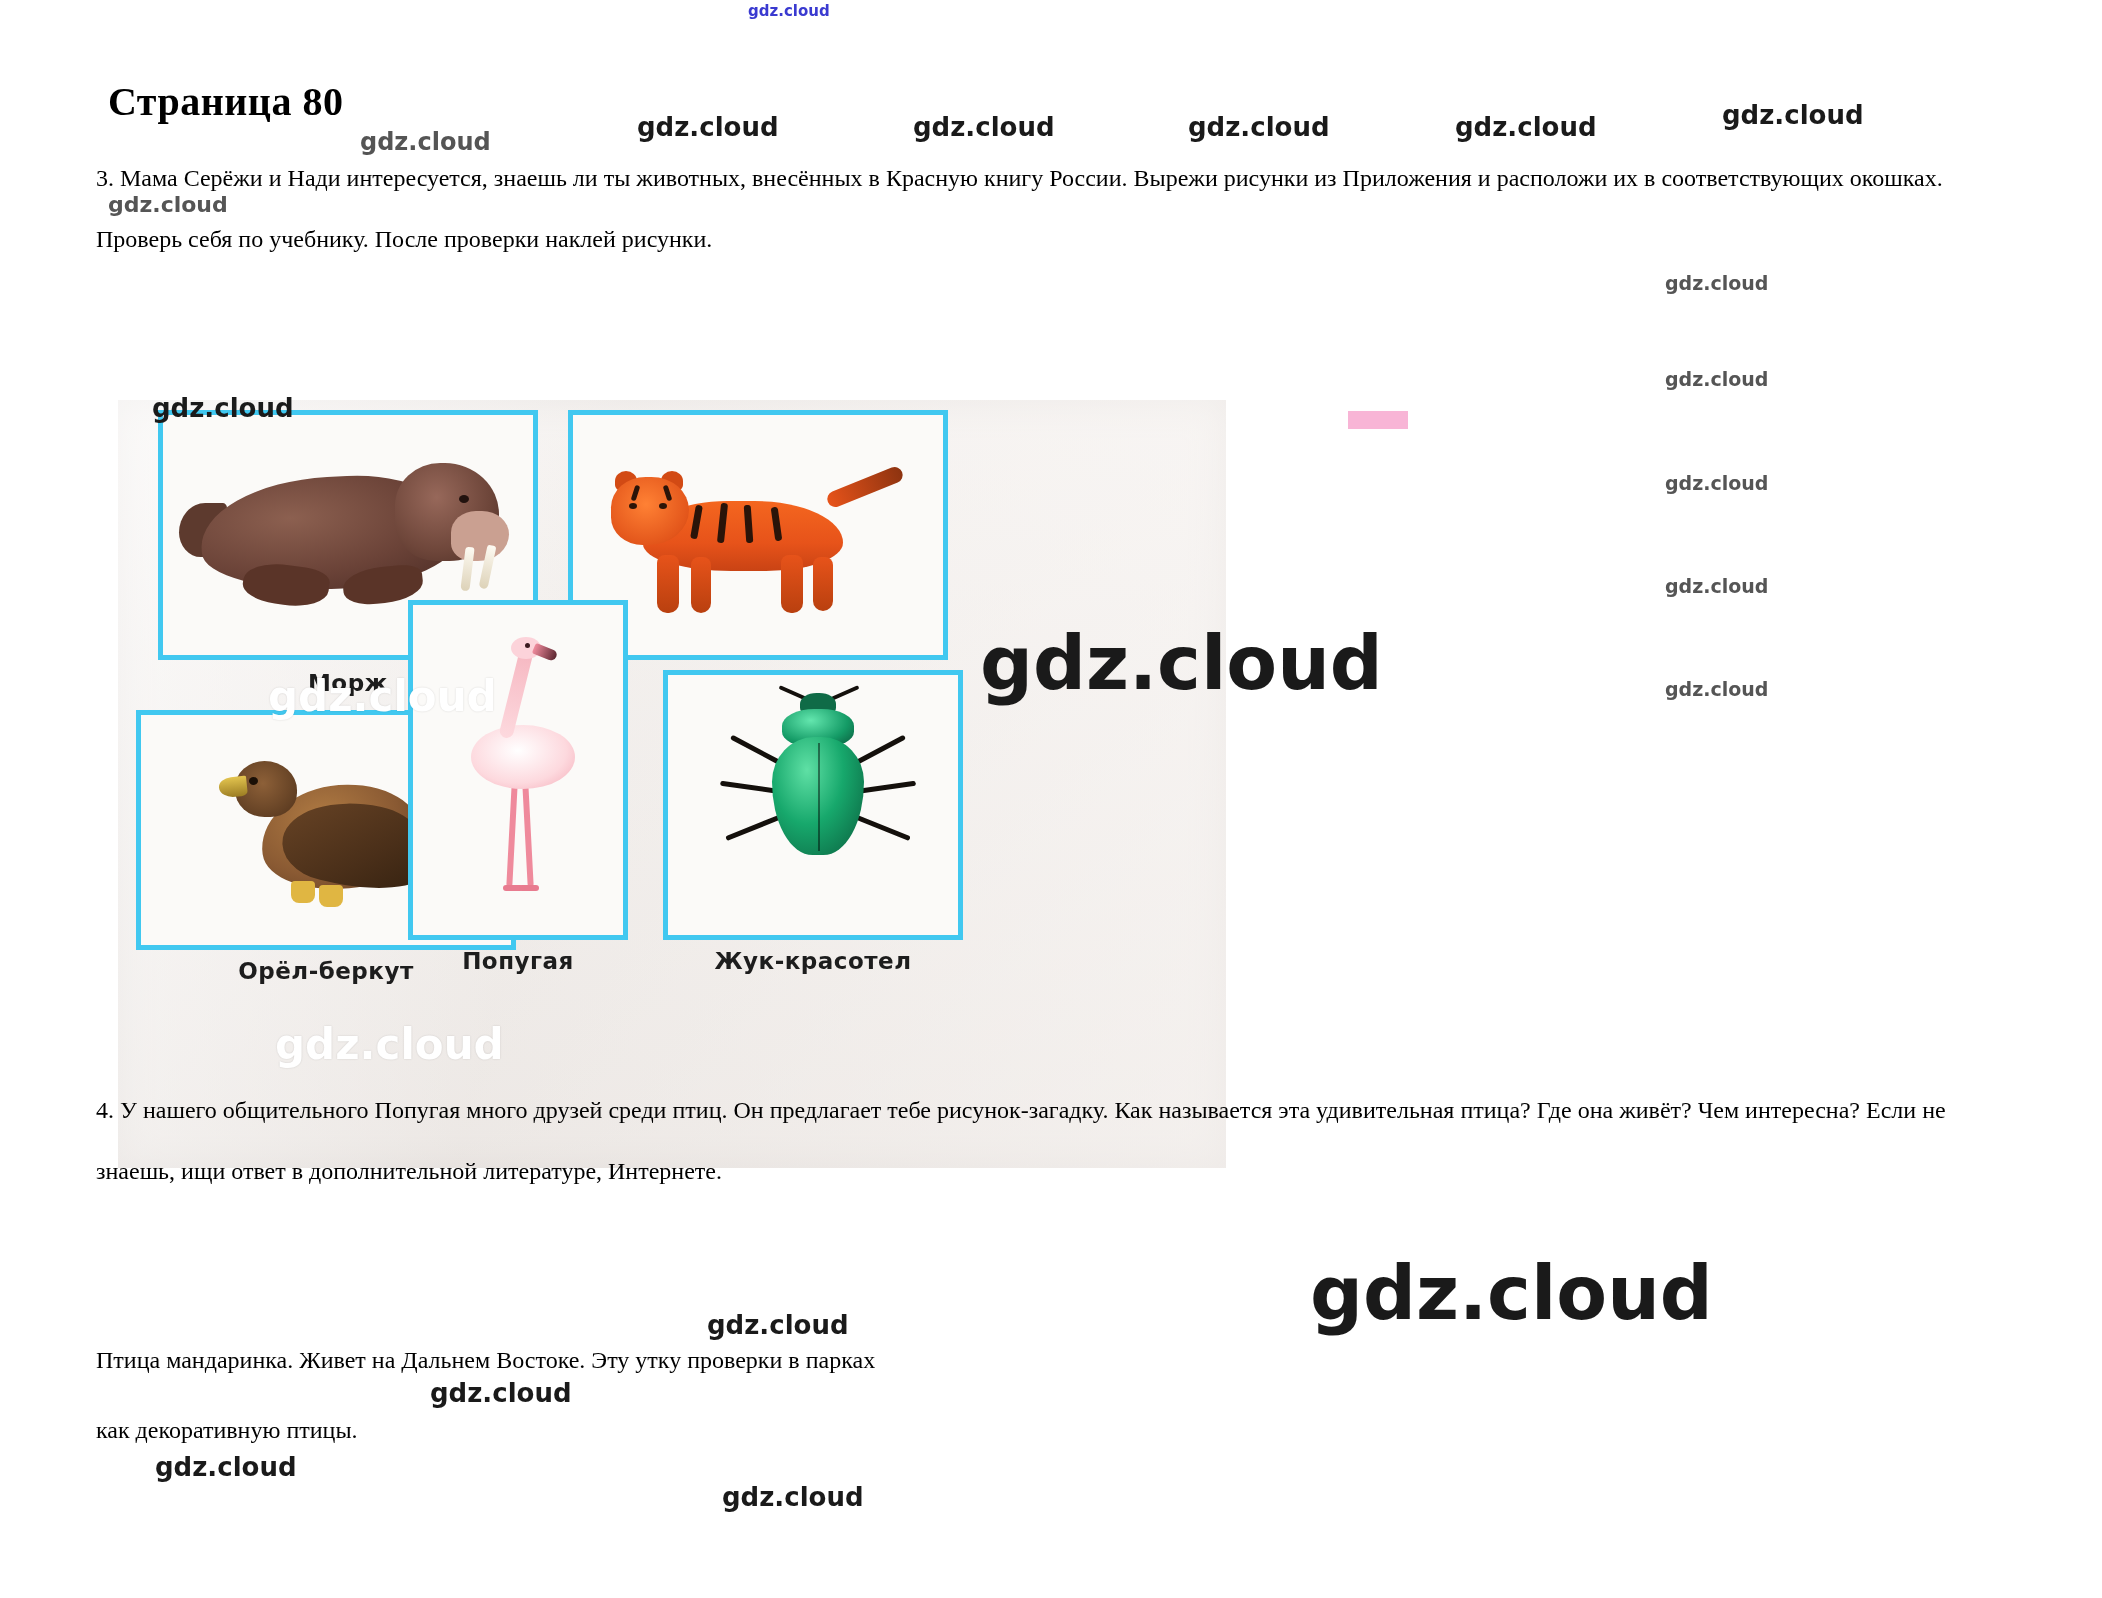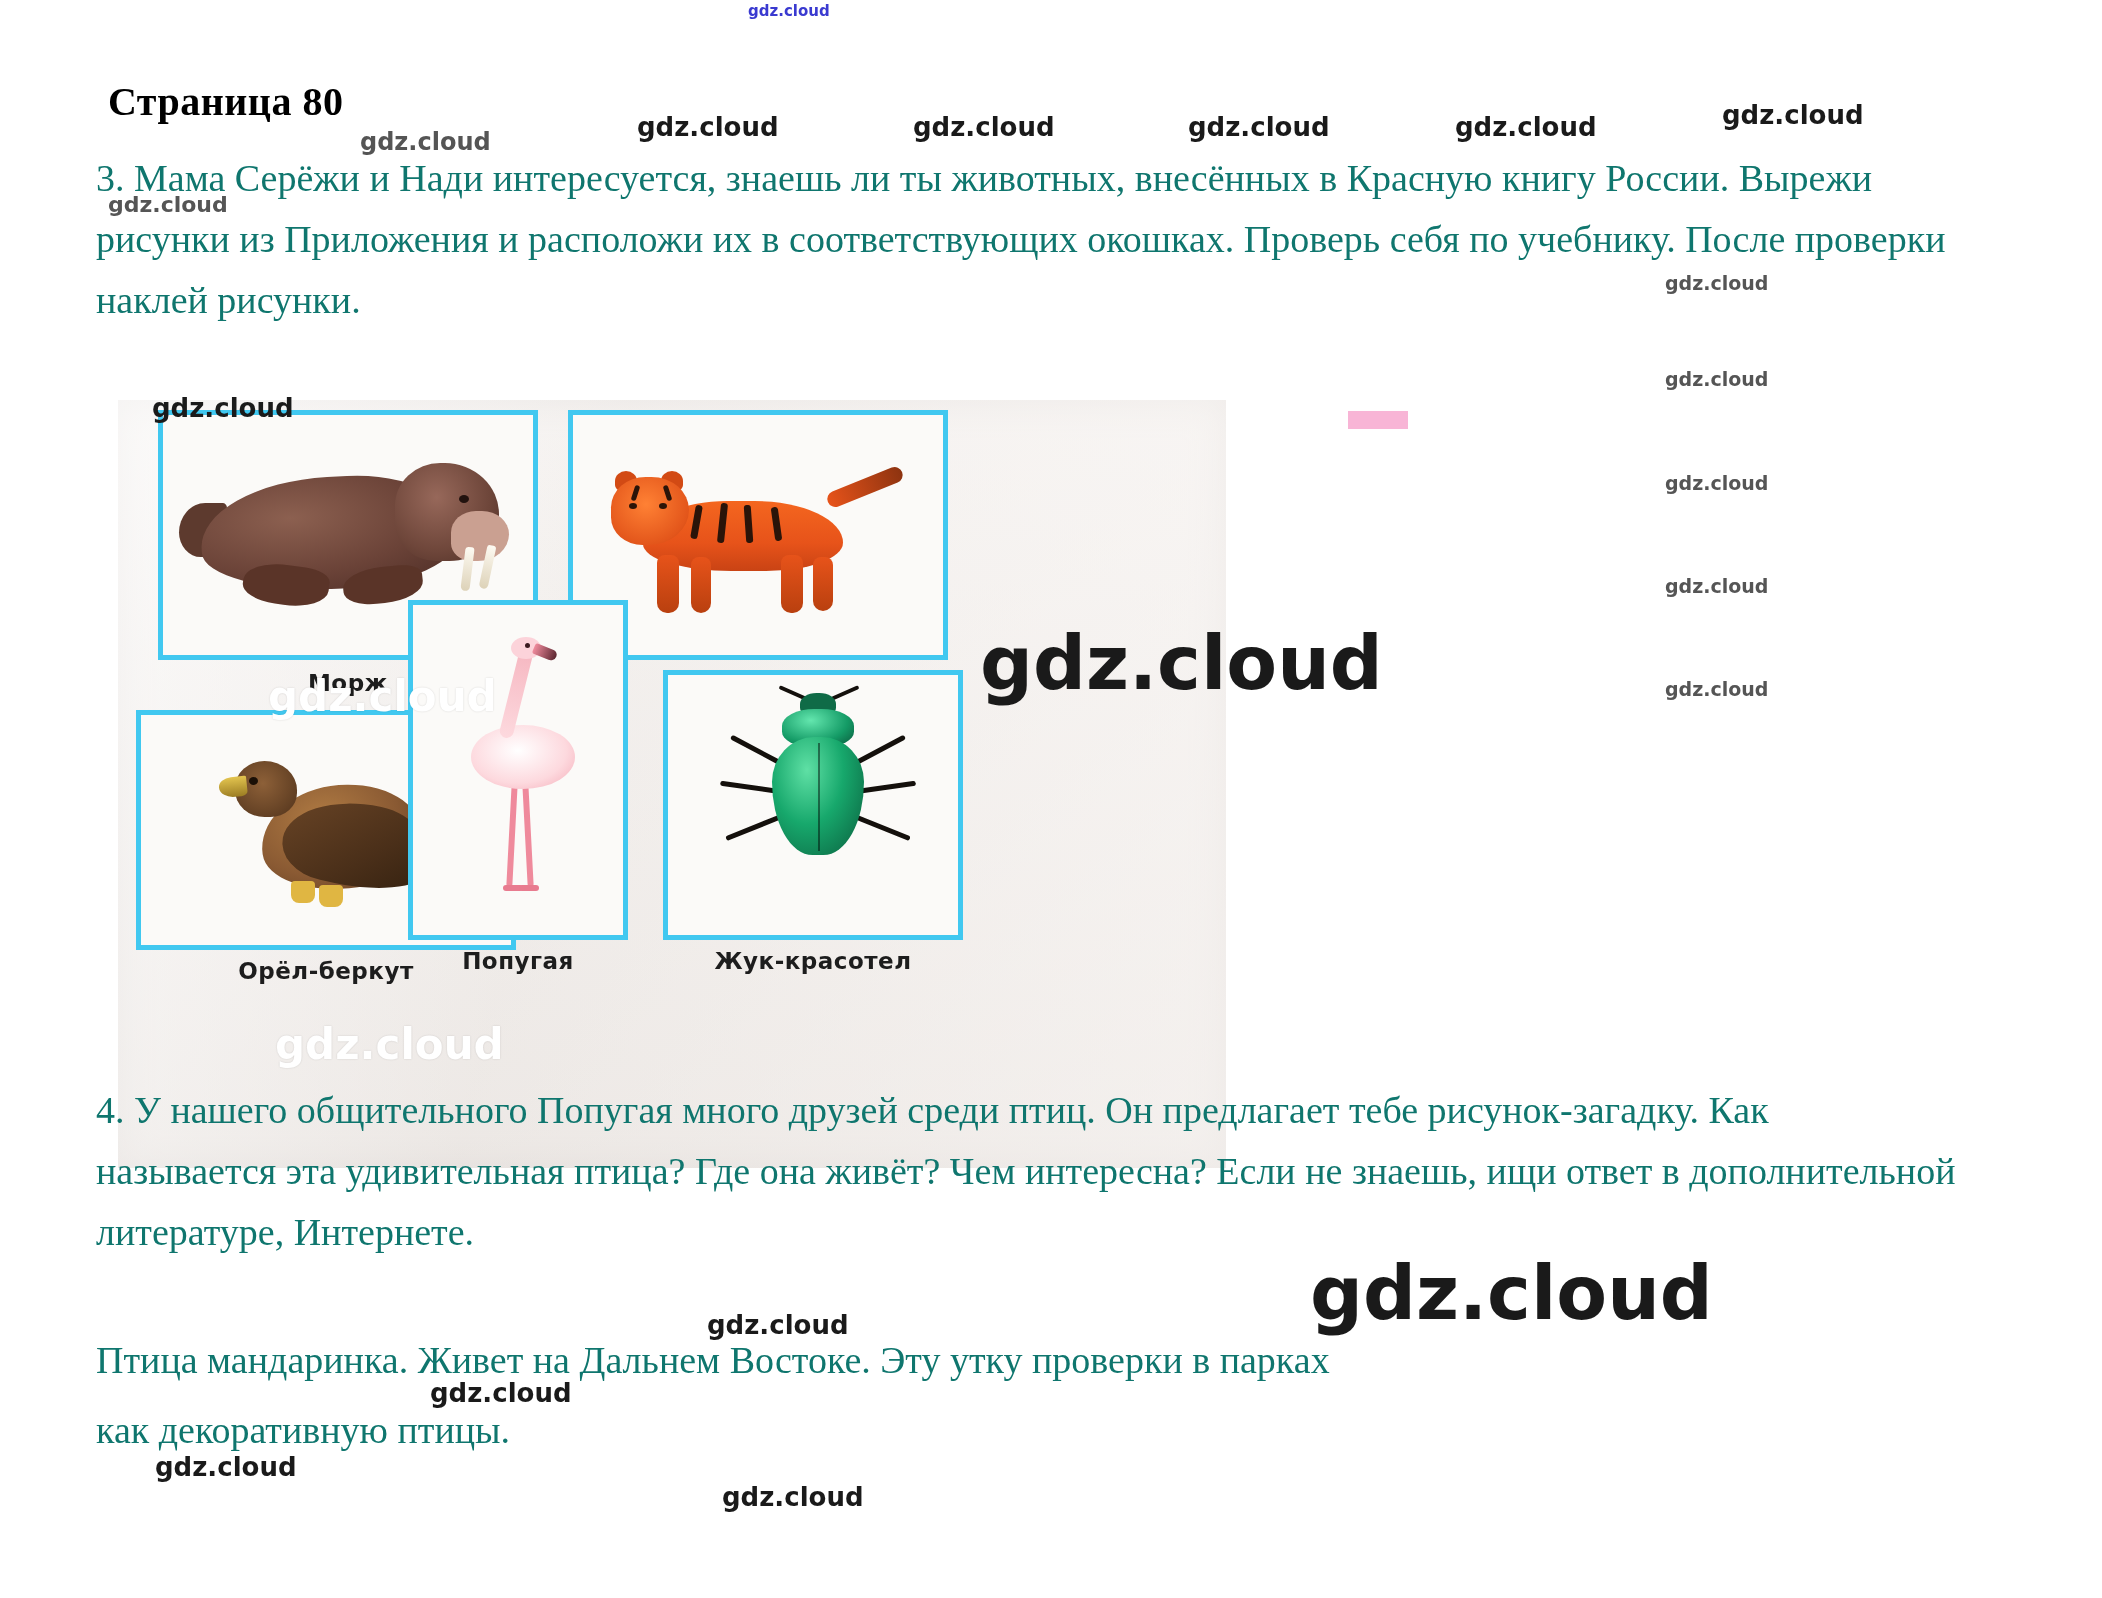--- a/index.html
+++ b/index.html
@@ -41,24 +41,24 @@
     top: 78px;
     font-size: 40px;
     font-weight: bold;
     font-family: "Liberation Serif", serif;
     letter-spacing: 0.5px;
   }
 
   
   .para {
     position: absolute;
-    font-size: 38px;
+    font-size: 24px;
     line-height: 61px;
     font-family: "Liberation Serif", serif;
-    color: #0f766e;
+    color: #000000;
   }
   #task3-text {
     left: 96px;
     top: 148px;
     width: 1890px;
   }
   #task4-text {
     left: 96px;
     top: 1080px;
     width: 1860px;

